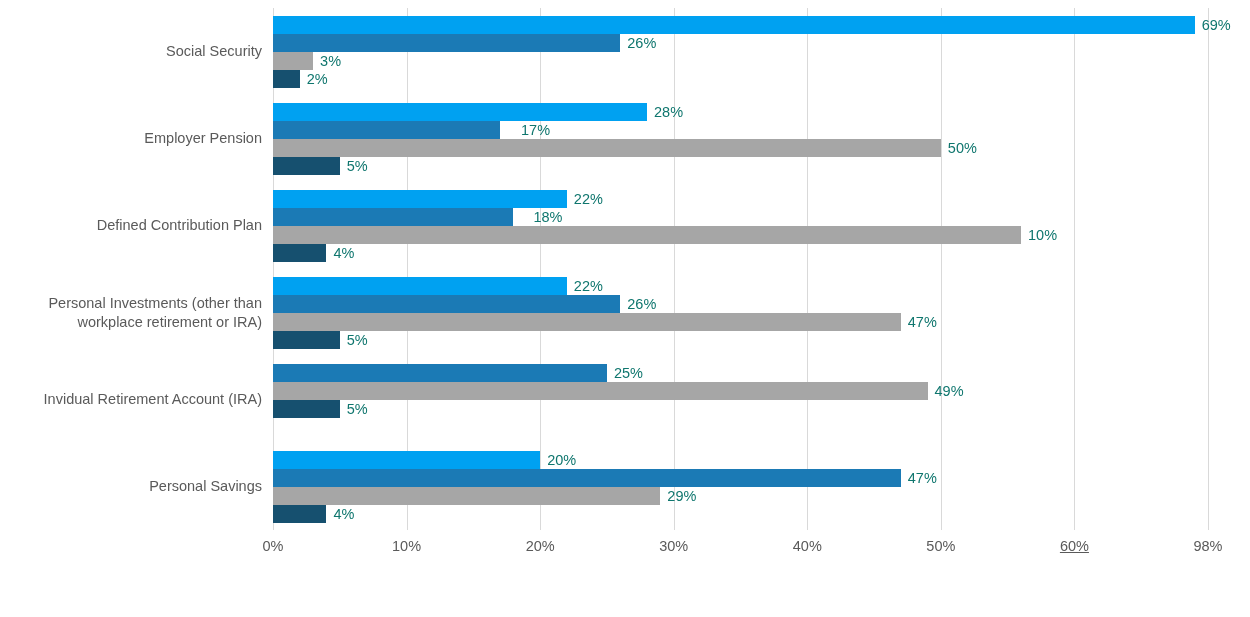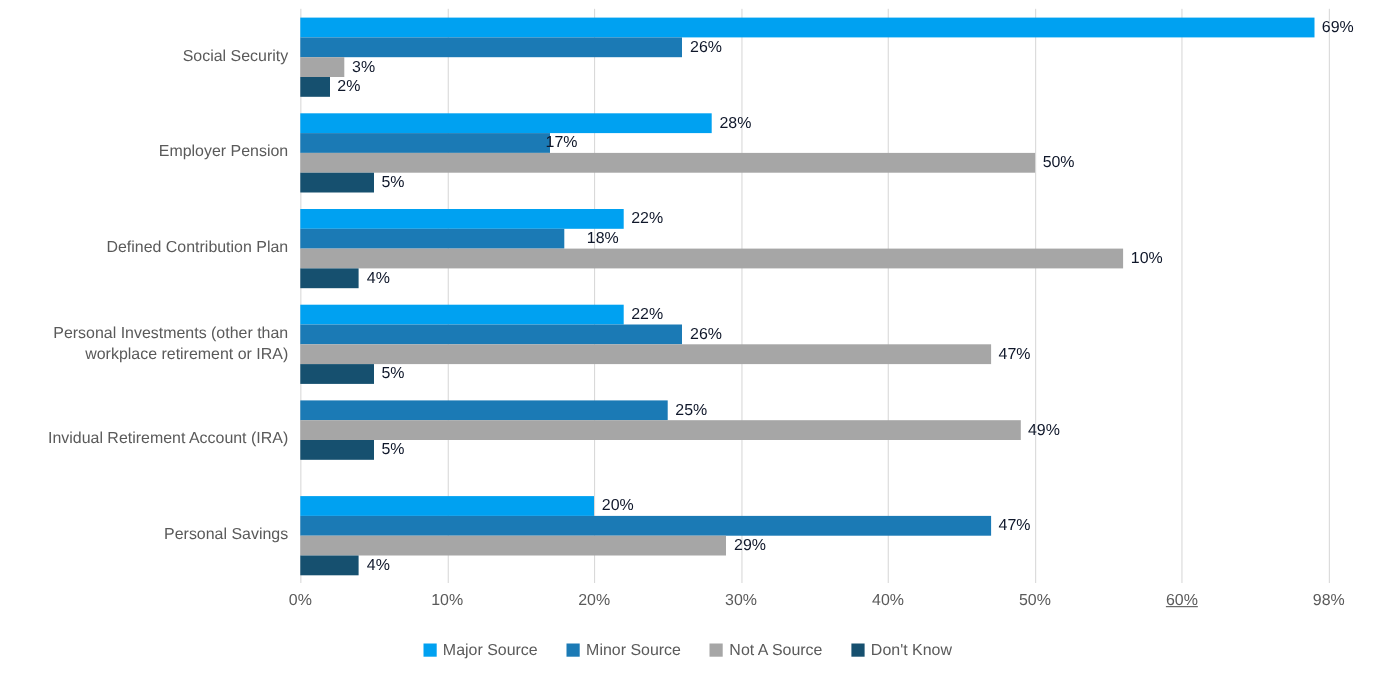--- a/index.html
+++ b/index.html
@@ -60,21 +60,21 @@
     top: 0;
     height: 18px;
   }
 
   .bar-label {
     position: absolute;
     top: 50%;
     transform: translateY(-50%);
     white-space: nowrap;
     font-size: 14.5px;
-    color: #0f172a;
+    color: #0f766e;
     padding-left: 7px;
     font-family: "Liberation Sans", sans-serif;
     text-align: right;
   }
 
   
   .cat-label {
     position: absolute;
     right: 0;
     width: 262px;
@@ -188,21 +188,21 @@
             <div class="bar-label" style="left: 26.7143px;">2%</div>
           </div>
         </div>
         <div class="group" style="top: 94.5px;">
           <div class="bar-row">
             <div class="bar" title="Major Source: 28%" style="width: 374px; background: rgb(0, 161, 241);"></div>
             <div class="bar-label" style="left: 374px;">28%</div>
           </div>
           <div class="bar-row">
             <div class="bar" title="Minor Source: 17%" style="width: 227.071px; background: rgb(27, 122, 181);"></div>
-            <div class="bar-label" style="left: 216px;">17%</div>
+            <div class="bar-label" style="left: 241px;">17%</div>
           </div>
           <div class="bar-row">
             <div class="bar" title="Not A Source: 50%" style="width: 667.857px; background: rgb(166, 166, 166);"></div>
             <div class="bar-label" style="left: 667.857px;">50%</div>
           </div>
           <div class="bar-row">
             <div class="bar" title="Don't Know: 5%" style="width: 66.7857px; background: rgb(22, 80, 111);"></div>
             <div class="bar-label" style="left: 66.7857px;">5%</div>
           </div>
         </div>
@@ -281,32 +281,14 @@
       <div class="tick-label" style="left: 273px;">0%</div>
       <div class="tick-label" style="left: 406.571px;">10%</div>
       <div class="tick-label" style="left: 540.143px;">20%</div>
       <div class="tick-label" style="left: 673.714px;">30%</div>
       <div class="tick-label" style="left: 807.286px;">40%</div>
       <div class="tick-label" style="left: 940.857px;">50%</div>
       <div class="tick-label" style="left: 1074.43px; text-decoration: underline;">60%</div>
       <div class="tick-label" style="left: 1208px;">98%</div>
     </div>
 
-  <div class="legend" id="legend">
-      <div class="legend-item">
-        <span class="legend-swatch" style="background: rgb(0, 161, 241);"></span>
-        <span class="legend-text">Major Source</span>
-      </div>
-      <div class="legend-item">
-        <span class="legend-swatch" style="background: rgb(27, 122, 181);"></span>
-        <span class="legend-text">Minor Source</span>
-      </div>
-      <div class="legend-item">
-        <span class="legend-swatch" style="background: rgb(166, 166, 166);"></span>
-        <span class="legend-text">Not A Source</span>
-      </div>
-      <div class="legend-item">
-        <span class="legend-swatch" style="background: rgb(22, 80, 111);"></span>
-        <span class="legend-text">Don't Know</span>
-      </div>
-    </div>
 
 </div>
 
 </body></html>

